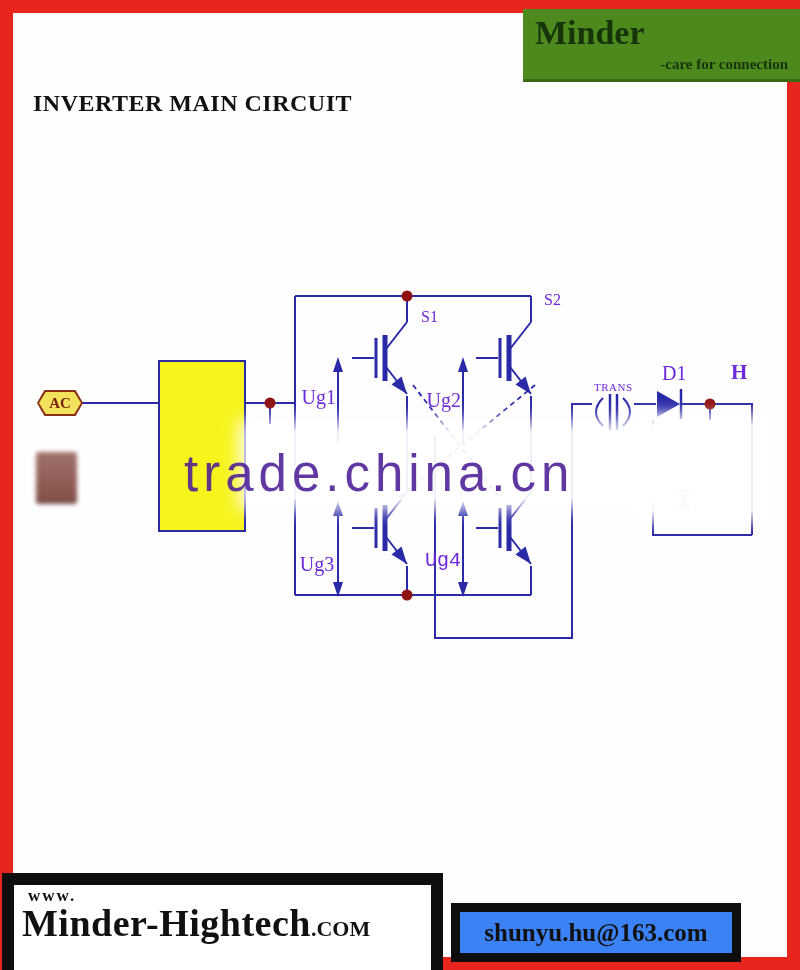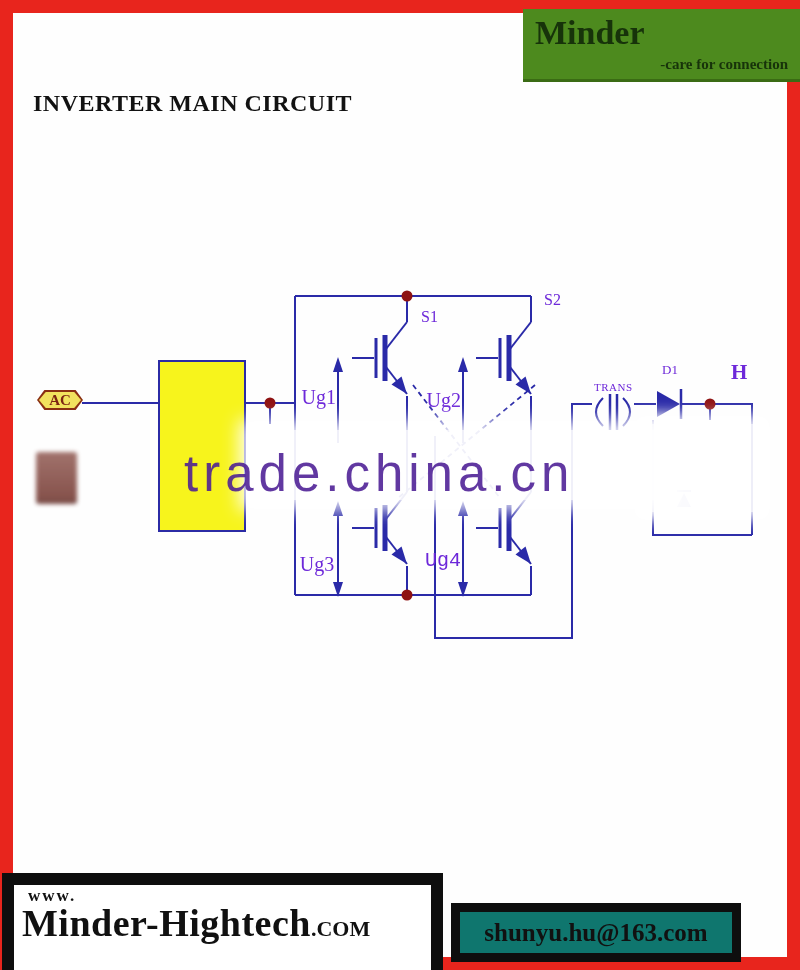--- a/index.html
+++ b/index.html
@@ -16,53 +16,53 @@
   .logo-tagline{position:absolute;right:12px;bottom:6px;font-size:15px;font-weight:bold;color:#17330a;}
 
   .page-title{position:absolute;left:33px;top:90px;font-size:24px;font-weight:bold;color:#121212;
               letter-spacing:0.5px;z-index:5;}
 
   
   .rect-block{position:absolute;left:158px;top:360px;width:88px;height:172px;background:#f7f41c;
               border:2px solid #2b2ba5;z-index:1;box-sizing:border-box;}
   .circuit-svg{position:absolute;left:0;top:0;z-index:2;}
 
-  .ac-badge{position:absolute;left:37px;top:390px;width:46px;height:20px;z-index:3;}
+  .ac-badge{position:absolute;left:37px;top:390px;width:46px;height:26px;z-index:3;}
   .ac-outer{position:absolute;inset:0;background:#8a2f12;
             clip-path:polygon(0 50%,16% 0,84% 0,100% 50%,84% 100%,16% 100%);}
   .ac-inner{position:absolute;inset:2px;background:#f2e25e;
             clip-path:polygon(0 50%,16% 0,84% 0,100% 50%,84% 100%,16% 100%);
             display:flex;align-items:center;justify-content:center;}
   .ac-text{font-size:15px;font-weight:bold;color:#7c2412;}
 
   .clabel{position:absolute;color:#6d28d9;z-index:3;white-space:nowrap;}
   .lbl-s{font-size:16px;}
   .lbl-ug{font-size:20px;width:36px;text-align:right;}
   .lbl-trans{font-size:11px;letter-spacing:0.5px;}
-  .lbl-d1{font-size:13px;font-family:Liberation Serif, serif;}
+  .lbl-d1{font-size:20px;font-family:Liberation Serif, serif;}
   .lbl-h{font-size:21px;font-weight:bold;}
 
   
   .wm-band{position:absolute;left:249px;top:430px;width:418px;height:70px;background:rgba(255,255,255,0.93);
            box-shadow:0 0 16px 10px rgba(255,255,255,0.9);z-index:4;}
   .wm-blob2{position:absolute;left:642px;top:424px;width:120px;height:88px;background:rgba(255,255,255,0.92);
            box-shadow:0 0 14px 9px rgba(255,255,255,0.9);z-index:4;}
   .wm-text{position:absolute;left:184px;top:444px;font-family:"Liberation Sans",sans-serif;
            font-size:51px;letter-spacing:5px;color:#4c1d95;opacity:0.88;z-index:5;}
   .wm-maroon{position:absolute;left:36px;top:452px;width:41px;height:52px;border-radius:3px;
              background:linear-gradient(#8a5048,#6b2a22 85%,#55201a);filter:blur(2px);opacity:0.8;z-index:4;}
 
   
   .www-box{position:absolute;left:2px;top:873px;width:441px;height:118px;background:#fff;
            border:12px solid #0e0e0e;box-sizing:border-box;z-index:40;}
   .www-prefix{position:absolute;left:14px;top:1px;font-size:17px;font-weight:bold;letter-spacing:2px;color:#111;}
   .www-main{position:absolute;left:8px;top:16px;white-space:nowrap;color:#111;}
   .www-name{font-size:38px;font-weight:bold;letter-spacing:0.5px;}
   .www-tld{font-size:22px;font-weight:bold;}
-  .email-box{position:absolute;left:451px;top:903px;width:290px;height:59px;background:#0f766e;
+  .email-box{position:absolute;left:451px;top:903px;width:290px;height:59px;background:#3b82f6;
              border:9px solid #0e0e0e;box-sizing:border-box;z-index:40;
              display:flex;align-items:center;justify-content:center;}
   .email-text{font-size:25px;font-weight:bold;color:#111;white-space:nowrap;}
 </style>
 </head>
 <body>
 
 <div class="stage">
 
   <div class="rect-block"></div>

